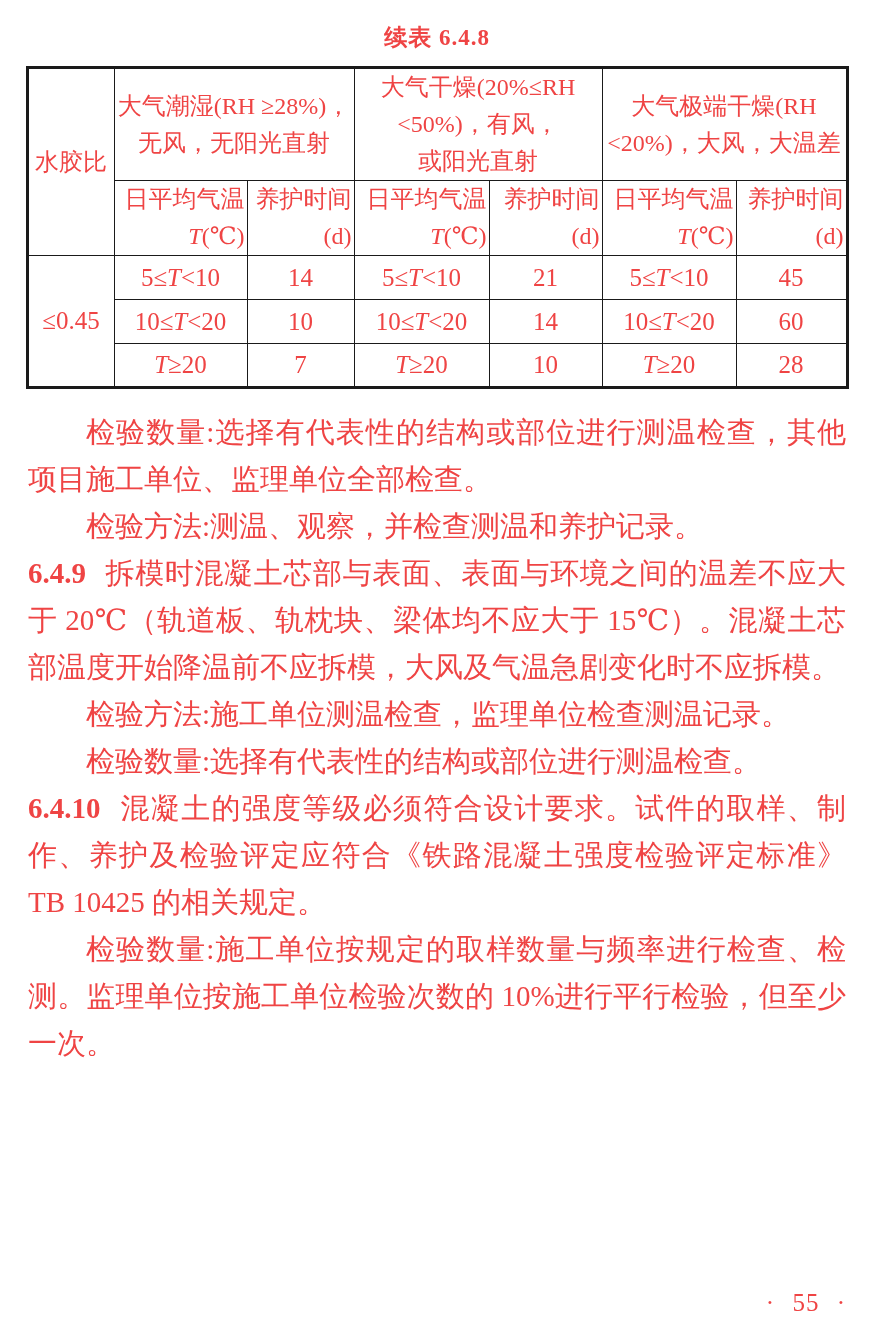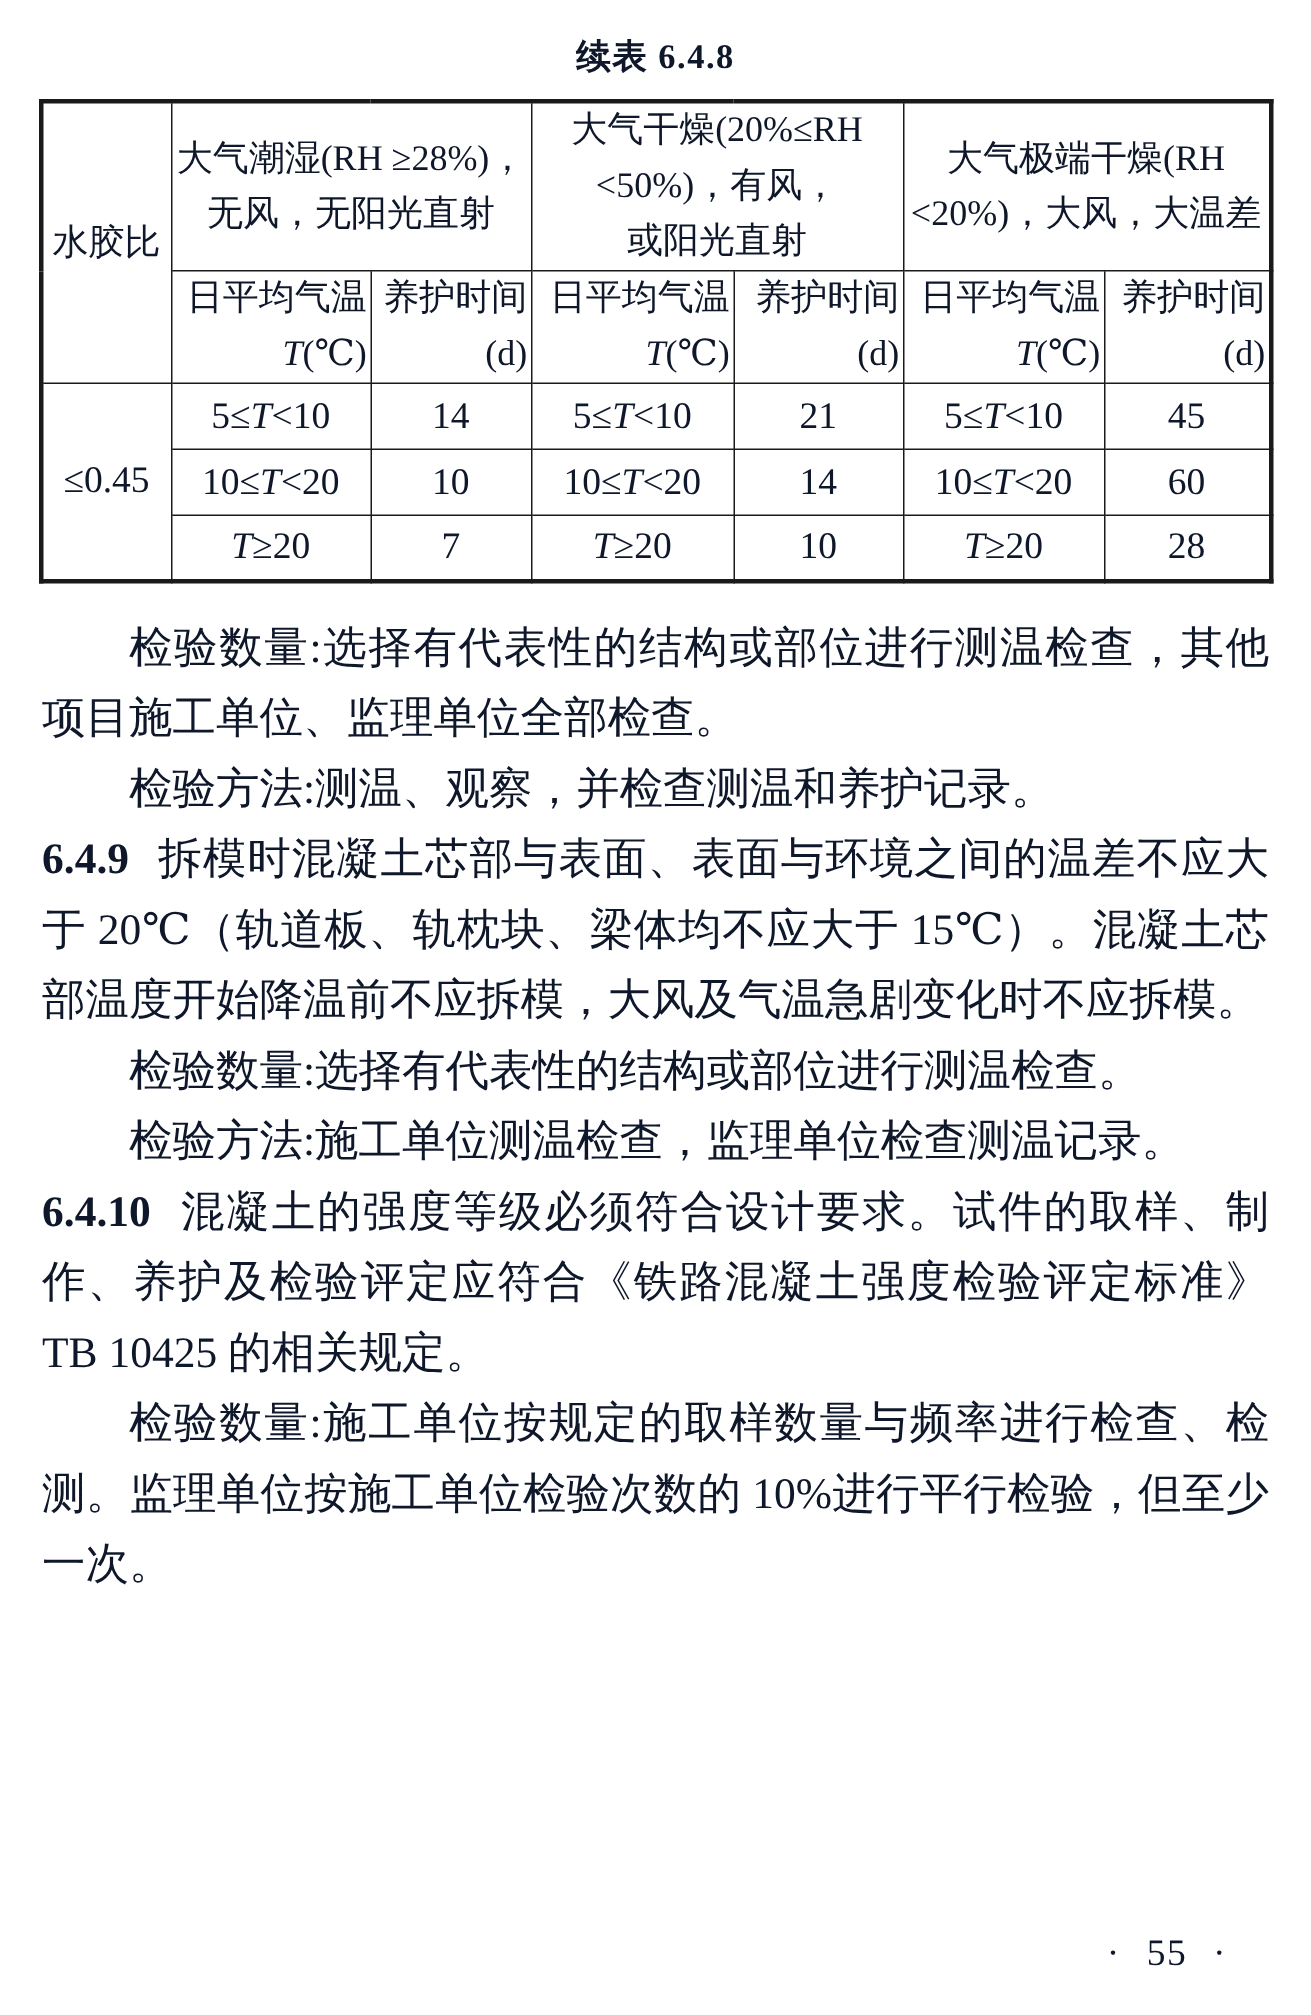--- a/index.html
+++ b/index.html
@@ -1,20 +1,20 @@
 <!DOCTYPE html>
 <html><head>
 <meta charset="utf-8">
 <style>
   html,body{margin:0;padding:0;background:#ffffff;}
   .page{
     position:relative;
     width:874px;height:1343px;
     background:#ffffff;
-    color:#0f172a;
+    color:#ef4444;
     font-family:"Liberation Serif","DejaVu Serif",serif;
     overflow:hidden;
     box-sizing:border-box;
   }
   .table-title{
     margin-top:22px;
     text-align:center;
     font-weight:bold;
     font-size:23px;
     letter-spacing:1px;
@@ -46,21 +46,21 @@
     font-size:29px;
     line-height:47px;
     text-align:justify;
   }
   .content p{margin:0;padding:0;}
   .content p.indent{text-indent:2em;}
   .pnum{font-weight:bold;margin-right:0.65em;}
   .pnum:empty{display:none;margin:0;}
   .page-number{
     position:absolute;
-    right:56px;
+    right:28px;
     bottom:26px;
     font-size:25px;
     word-spacing:10px;
     letter-spacing:1px;
   }
 </style>
 </head>
 <body>
 
 <div class="page">
@@ -139,21 +139,21 @@
         <td class="range"><span></span><i>T</i><span>≥20</span></td>
         <td>28</td>
       </tr>
     </tbody>
   </table>
 
   <div class="content">
     <p class="indent"><span>检验数量:选择有代表性的结构或部位进行测温检查，其他项目施工单位、监理单位全部检查。</span></p>
     <p class="indent"><span>检验方法:测温、观察，并检查测温和养护记录。</span></p>
     <p><b class="pnum">6.4.9</b><span>拆模时混凝土芯部与表面、表面与环境之间的温差不应大于 20℃（轨道板、轨枕块、梁体均不应大于 15℃）。混凝土芯部温度开始降温前不应拆模，大风及气温急剧变化时不应拆模。</span></p>
+    <p class="indent"><span>检验方法:施工单位测温检查，监理单位检查测温记录。</span></p>
     <p class="indent"><span>检验数量:选择有代表性的结构或部位进行测温检查。</span></p>
-    <p class="indent"><span>检验方法:施工单位测温检查，监理单位检查测温记录。</span></p>
     <p><b class="pnum">6.4.10</b><span>混凝土的强度等级必须符合设计要求。试件的取样、制作、养护及检验评定应符合《铁路混凝土强度检验评定标准》TB 10425 的相关规定。</span></p>
     <p class="indent"><span>检验数量:施工单位按规定的取样数量与频率进行检查、检测。监理单位按施工单位检验次数的 10%进行平行检验，但至少一次。</span></p>
   </div>
 
   <div class="page-number">· 55 ·</div>
 
 </div>
 
 </body></html>

